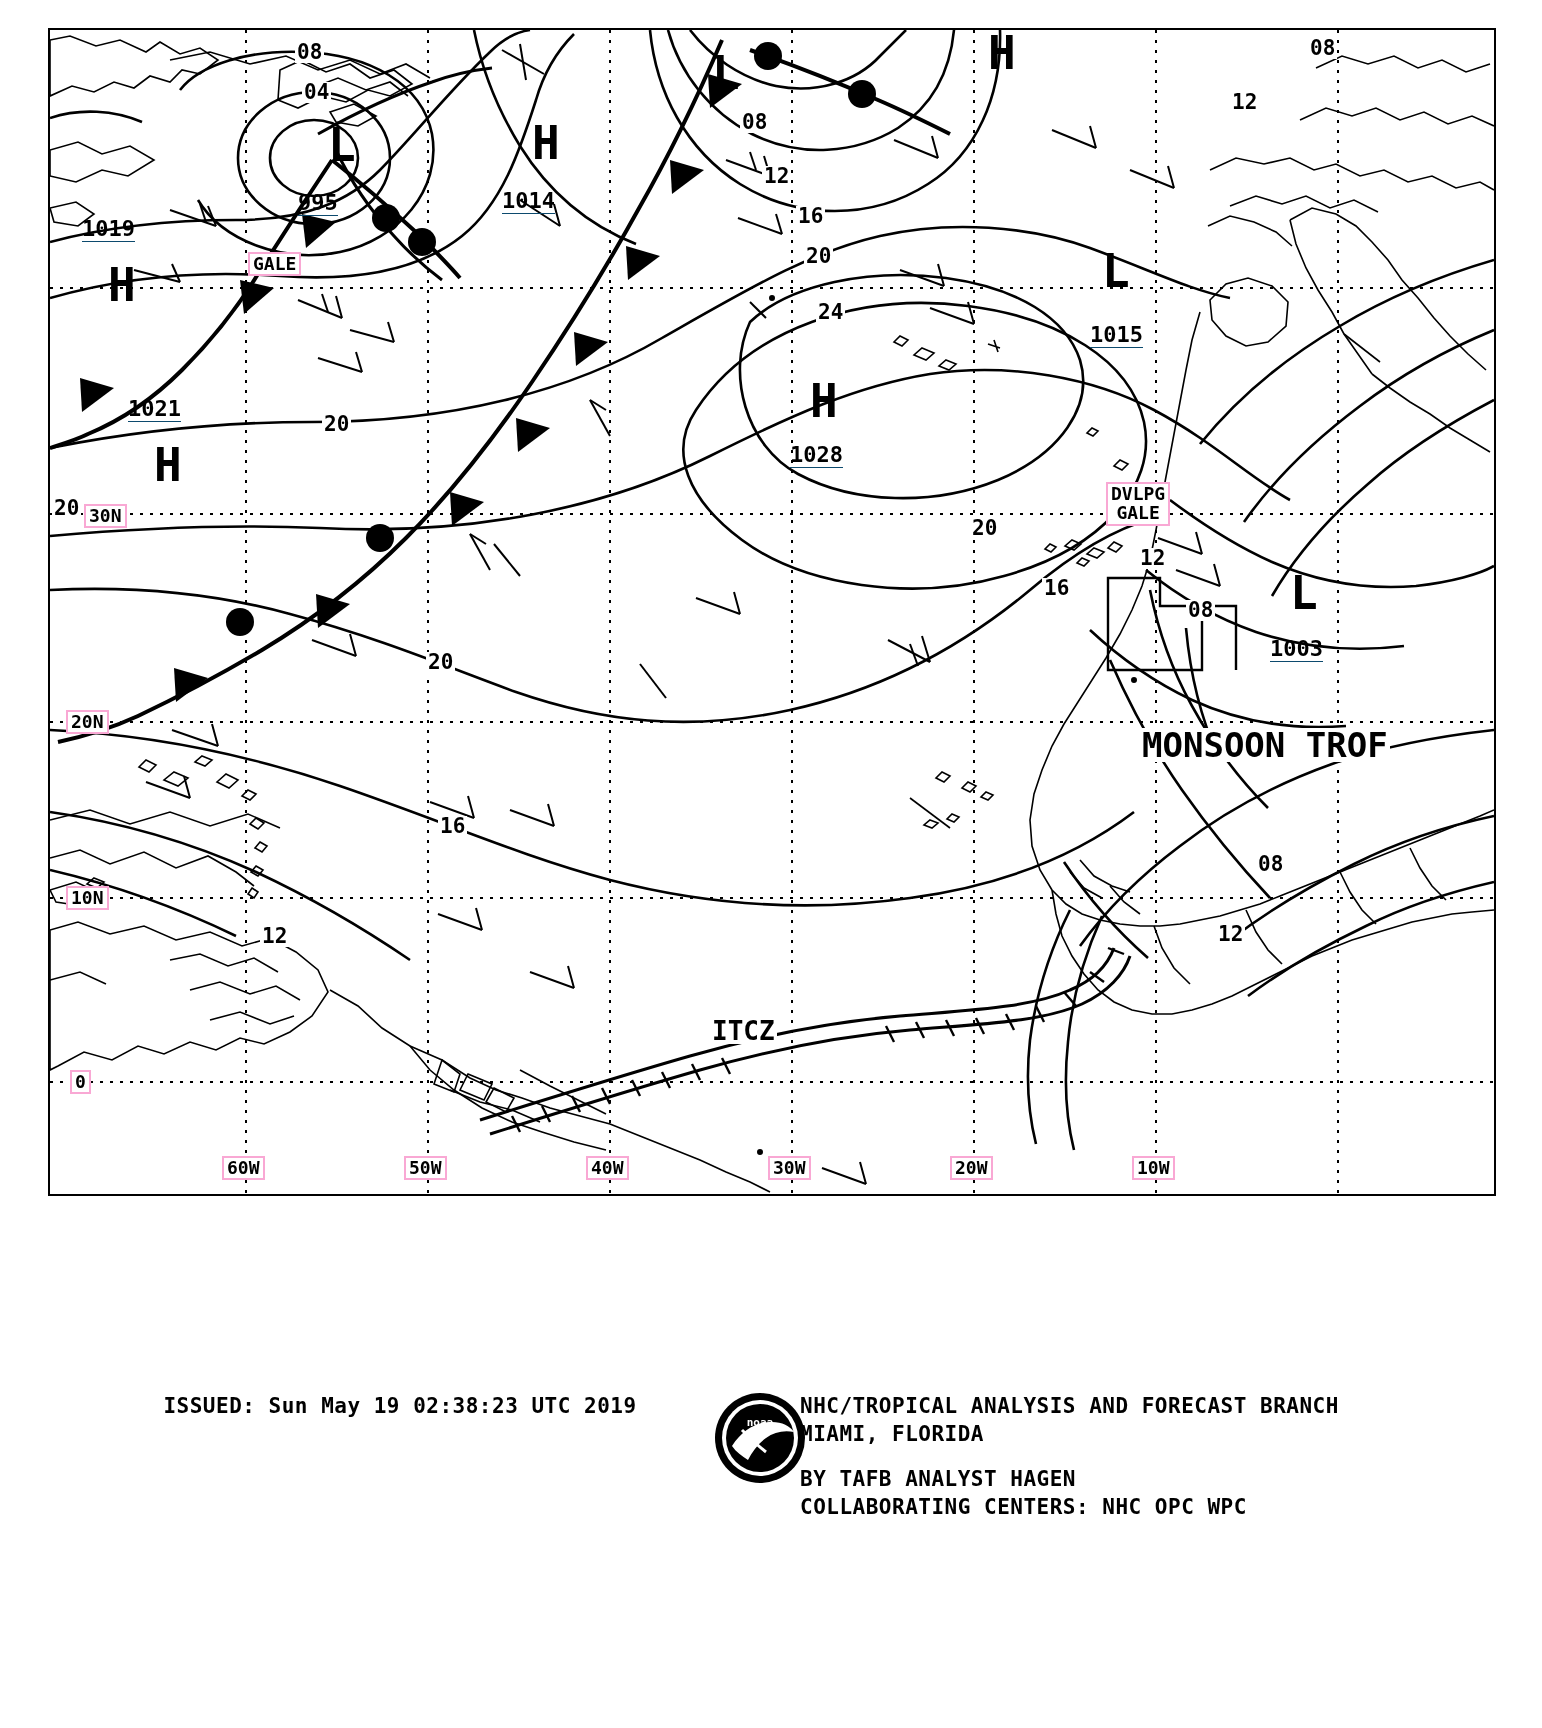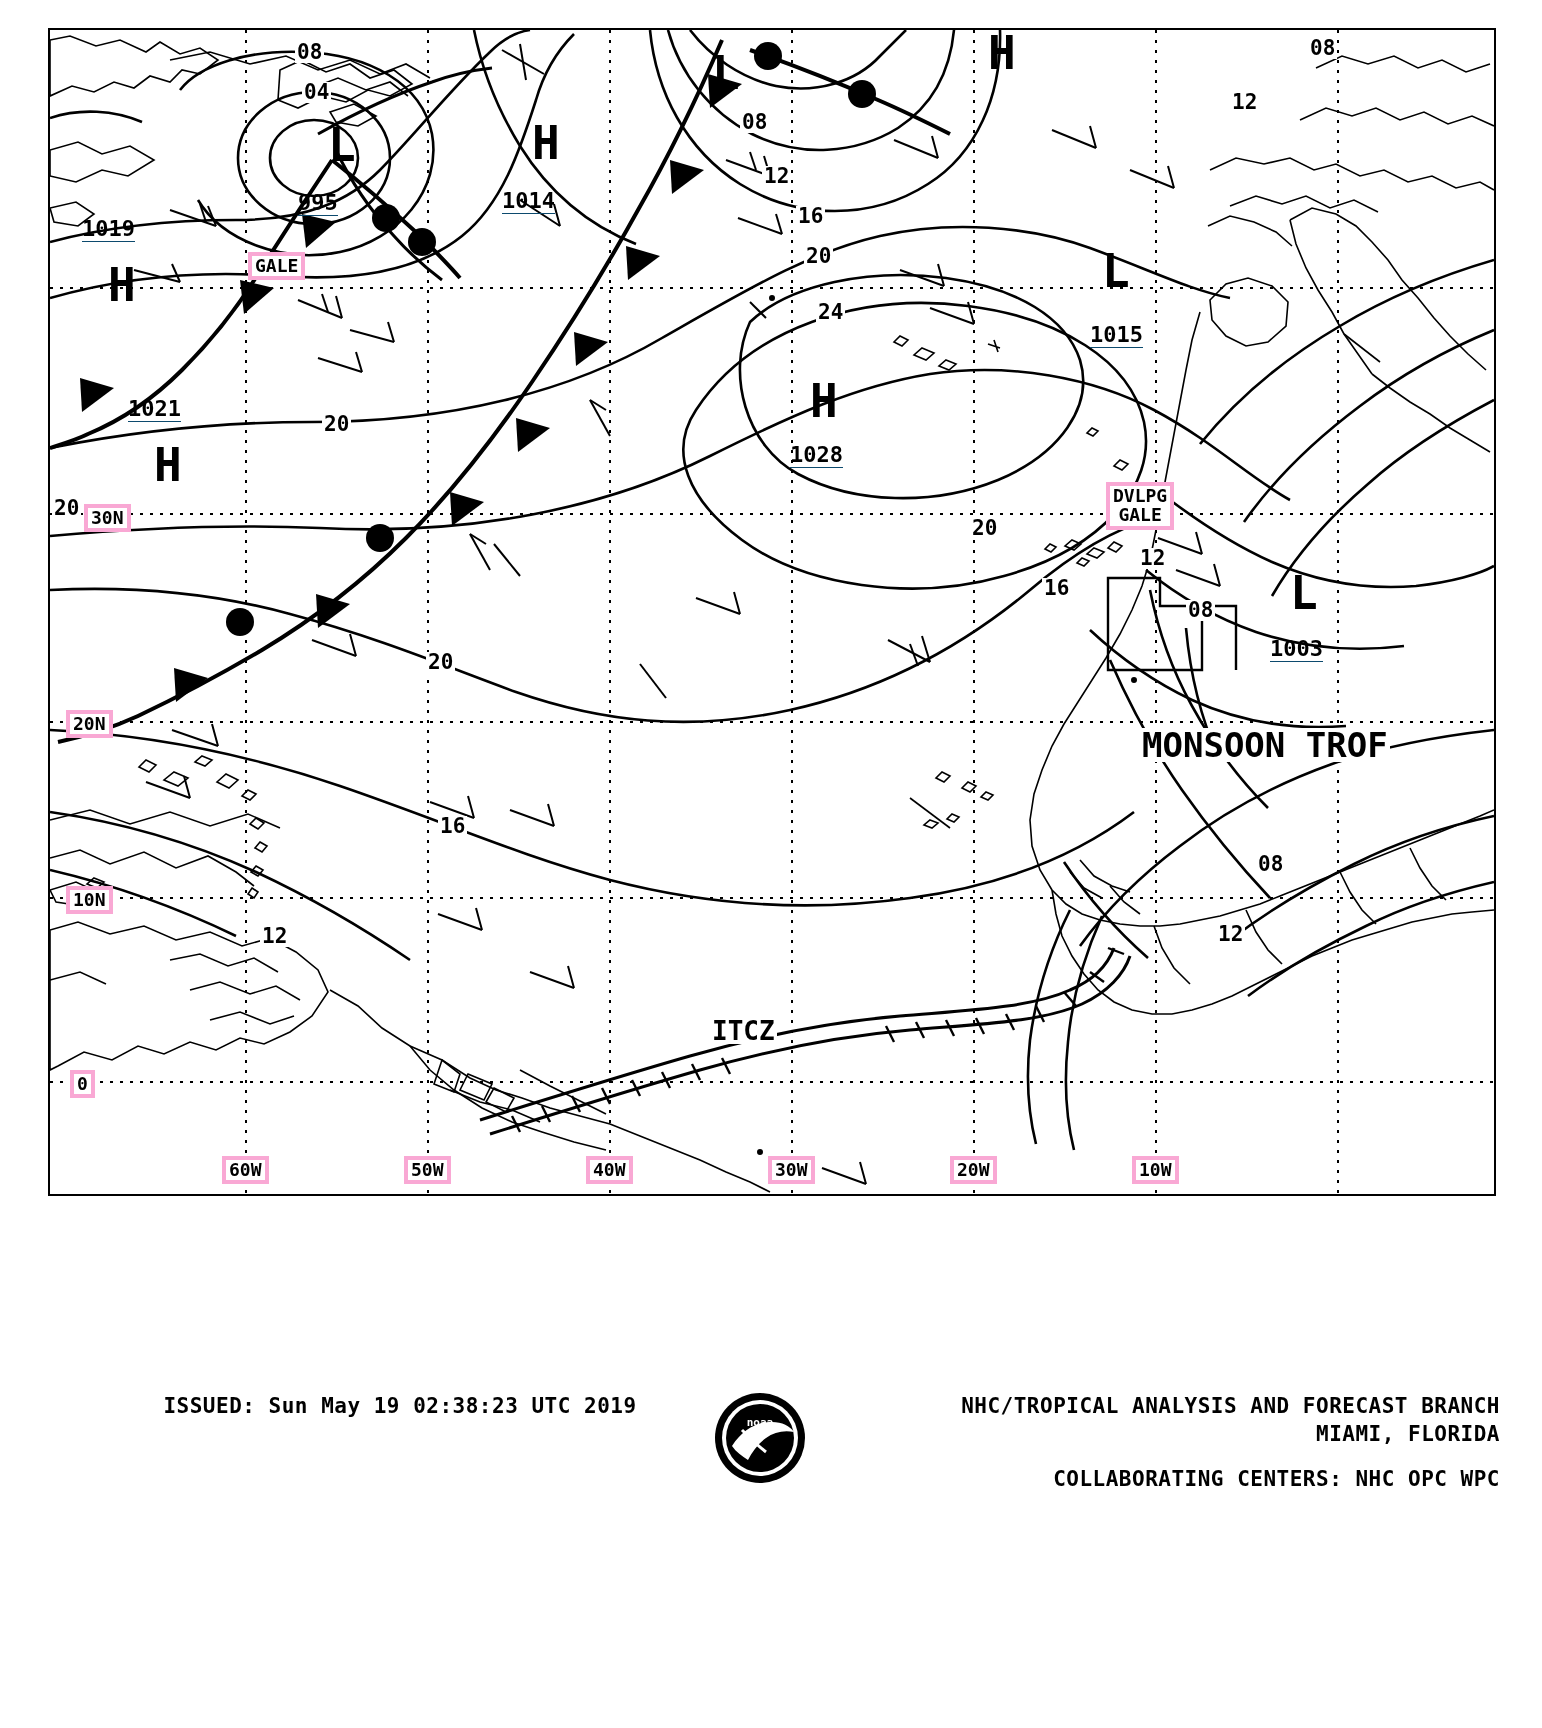--- a/index.html
+++ b/index.html
@@ -56,21 +56,21 @@
   }
   .contour-lbl {
     font-size: 21px;
     font-weight: bold;
     background: #fff;
     padding: 0 2px;
   }
   .boxed {
     font-size: 18px;
     font-weight: bold;
-    border: 4px solid #f9a8d4;
+    border: 2px solid #f9a8d4;
     padding: 1px 3px;
     background: #fff;
   }
   .plain-lbl {
     font-size: 22px;
     font-weight: bold;
     background: #fff;
     padding: 0 2px;
   }
   
@@ -90,21 +90,21 @@
     font-size: 21px;
     font-weight: bold;
     letter-spacing: 0.5px;
     line-height: 1.35;
   }
   .footer-right {
     position: absolute;
     left: 800px;
     top: 12px;
     width: 700px;
-    text-align: right;
+    text-align: left;
     font-size: 21px;
     font-weight: bold;
     letter-spacing: 0.5px;
     line-height: 1.35;
   }
   .footer-right .gap {
     display: block;
     height: 16px;
   }
   .noaa-logo {
@@ -565,18 +565,19 @@
         <path d="M20,56 C30,40 44,32 60,32 C70,32 78,36 82,42 C72,40 62,42 54,48 C46,54 40,62 36,70 C30,66 24,62 20,56 Z" fill="#fff"></path>
         <path d="M30,40 C38,48 46,56 54,62" stroke="#fff" stroke-width="3" fill="none"></path>
         <text x="48" y="36" font-family="DejaVu Sans Mono, monospace" font-size="11" fill="#fff" text-anchor="middle" font-weight="bold">noaa</text>
       </svg>
     </div>
 
     <div class="footer-right">
       <div>NHC/TROPICAL ANALYSIS AND FORECAST BRANCH</div>
       <div>MIAMI,  FLORIDA</div>
       <span class="gap"></span>
+      <div>BY TAFB ANALYST  HAGEN</div>
       <div>COLLABORATING CENTERS: NHC OPC WPC</div>
     </div>
 
   </div>
 
 </div>
 
 </body></html>

